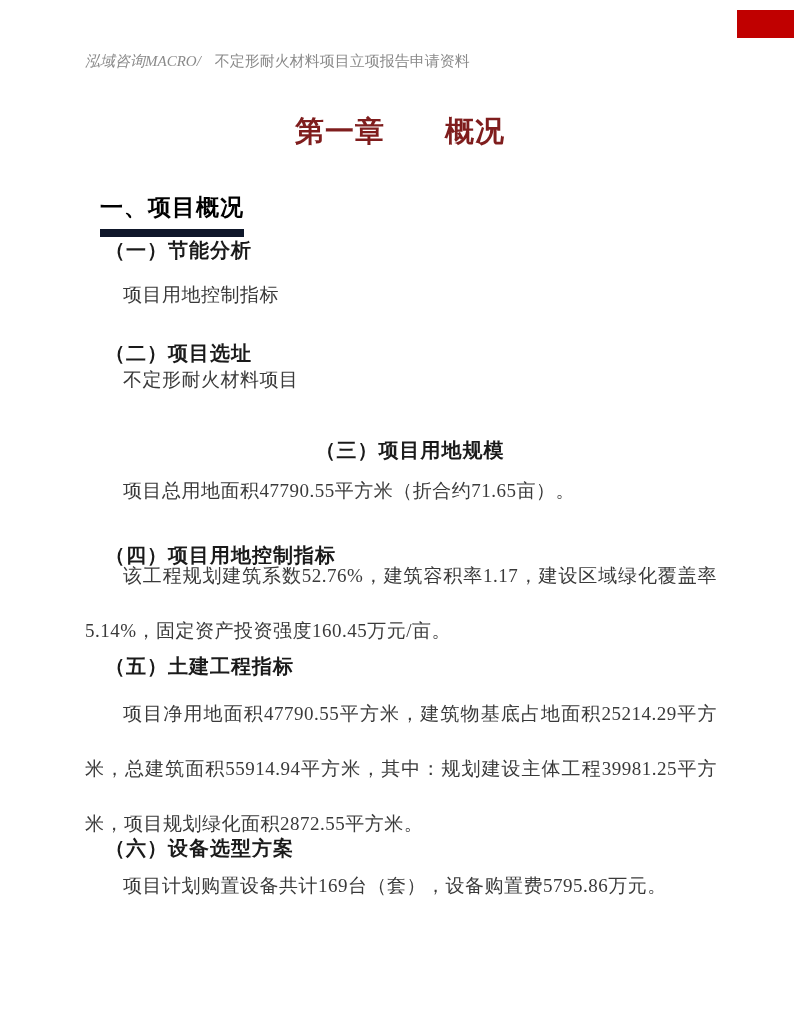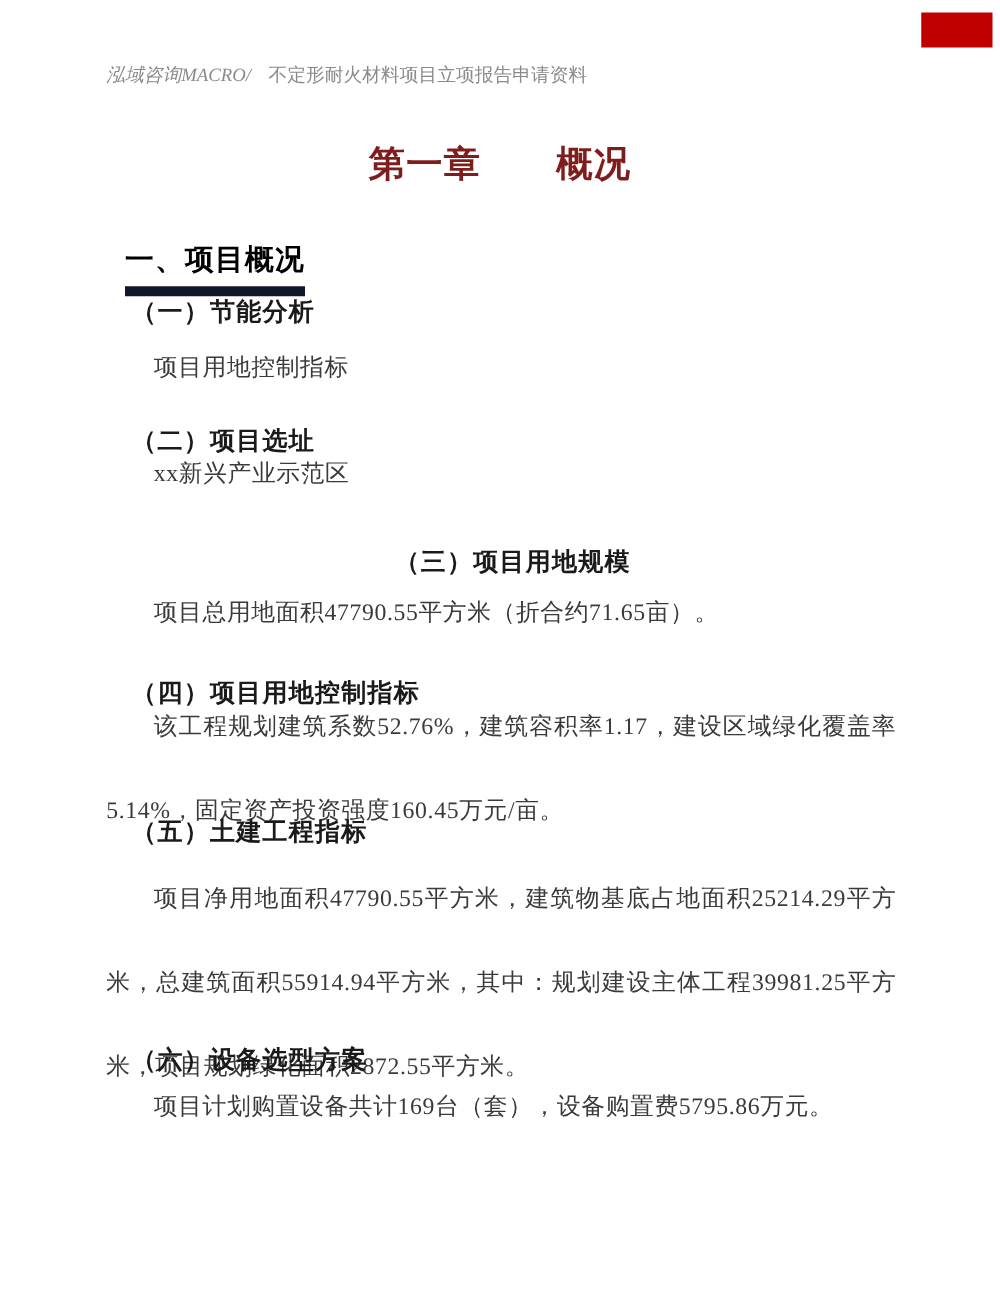--- a/index.html
+++ b/index.html
@@ -50,21 +50,21 @@
     line-height:28px;letter-spacing:1px;
   }
   
   .body-para{
     position:absolute;left:85px;width:632px;
     font-size:19px;line-height:28px;color:#3a3a3a;
     text-indent:38px;letter-spacing:0.5px;
   }
   .body-para.multiline{
     text-align:justify;
-    line-height:67px;
+    line-height:55px;
   }
   .top-h1{top:236px;} .top-p1{top:281px;}
   .top-h2{top:326px;margin-top:13px;} .top-p2{top:366px;}
   .top-h3{top:436px;text-align:center;} .top-p3{top:477px;}
   .top-h4{top:541px;} .top-p4{top:548px;}
   .top-h5{top:652px;} .top-p5{top:686px;}
   .top-h6{top:834px;} .top-p6{top:872px;}
   .top-h7{top:932px;}
 </style>
 </head>
@@ -81,21 +81,21 @@
   <div class="chapter-title">第一章　　概况</div>
 
   <div class="section-title-wrap">
     <span class="section-title">一、项目概况</span>
   </div>
 
   <div class="sub-heading top-h1">（一）节能分析</div>
   <div class="body-para top-p1">项目用地控制指标</div>
 
   <div class="sub-heading top-h2">（二）项目选址</div>
-  <div class="body-para top-p2">xx新兴产业示范区</div>
+  <div class="body-para top-p2">不定形耐火材料项目</div>
 
   <div class="sub-heading top-h3">（三）项目用地规模</div>
   <div class="body-para top-p3">项目总用地面积47790.55平方米（折合约71.65亩）。</div>
 
   <div class="sub-heading top-h4">（四）项目用地控制指标</div>
   <div class="body-para multiline top-p4">该工程规划建筑系数52.76%，建筑容积率1.17，建设区域绿化覆盖率5.14%，固定资产投资强度160.45万元/亩。</div>
 
   <div class="sub-heading top-h5">（五）土建工程指标</div>
   <div class="body-para multiline top-p5">项目净用地面积47790.55平方米，建筑物基底占地面积25214.29平方米，总建筑面积55914.94平方米，其中：规划建设主体工程39981.25平方米，项目规划绿化面积2872.55平方米。</div>
 

